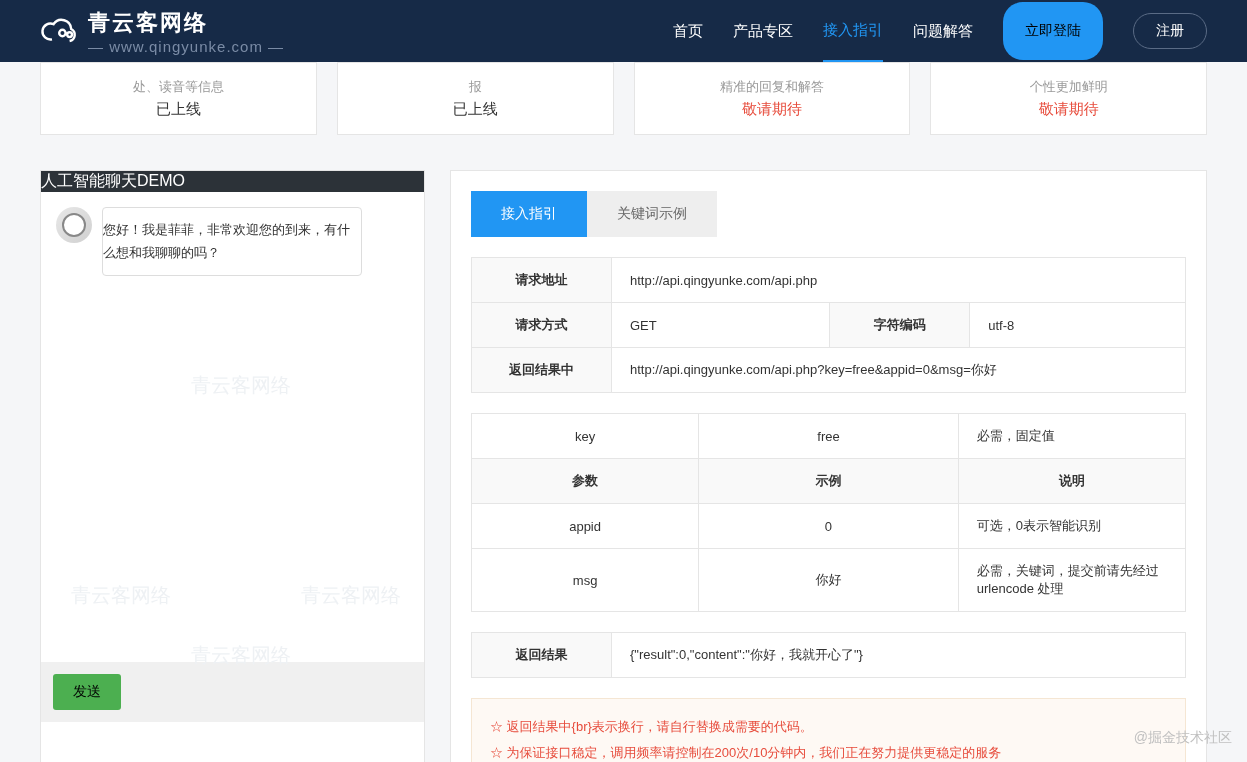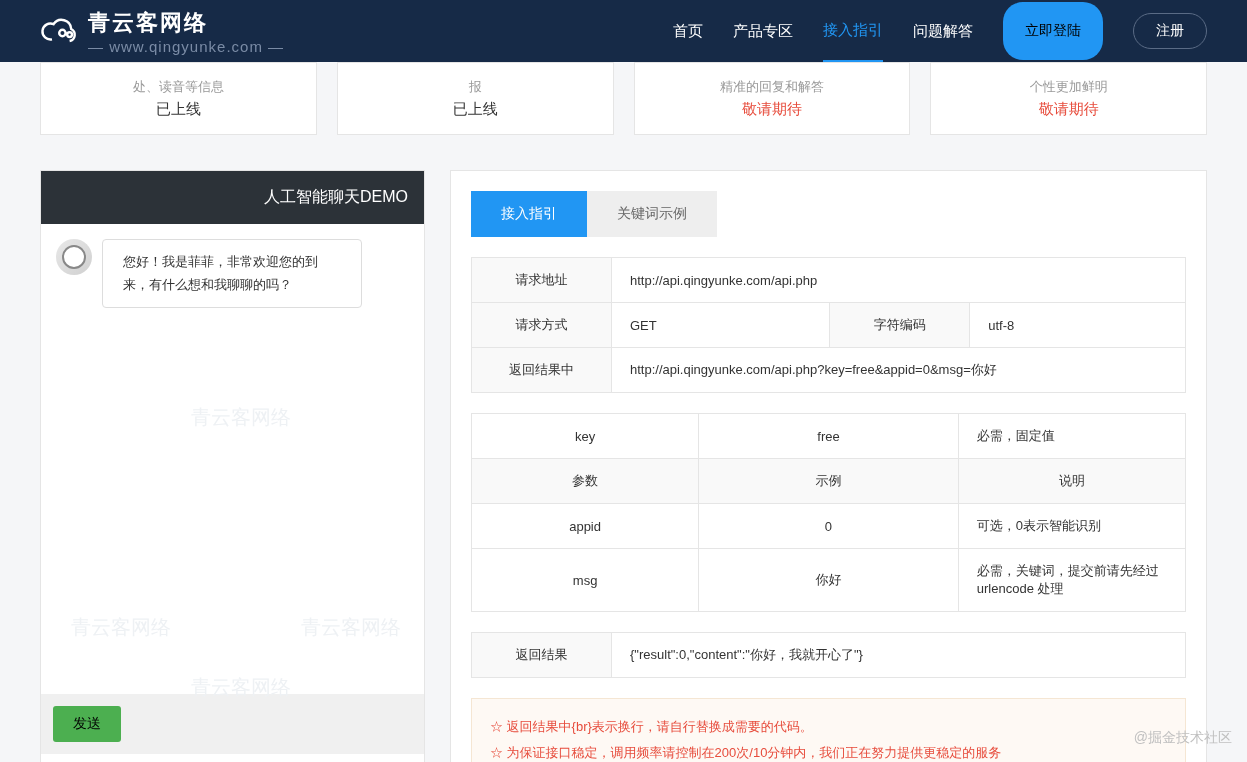--- a/index.html
+++ b/index.html
@@ -14,38 +14,38 @@
 .nav-item.active{color:#2196f3;border-bottom:2px solid #2196f3}
 .btn-primary{background:#2196f3;color:#000000;border:none;border-radius:20px;padding:20px 22px;font-size:14px;cursor:pointer}
 .btn-outline{background:transparent;color:#fff;border:1px solid #5a6b85;border-radius:20px;padding:8px 22px;font-size:14px;cursor:pointer}
 .cards{display:flex;gap:20px;padding:0 40px;margin-top:0}
 .card{flex:1;background:#fff;border:1px solid #e5e5e5;padding:15px;text-align:center}
 .card-desc{color:#999;font-size:13px;margin-bottom:4px}
 .card-status{color:#333;font-size:15px}
 .card-status.pending{color:#e74c3c}
 .main{display:flex;gap:25px;padding:0 40px;margin-top:35px}
 .chat-panel{width:385px;background:#fff;border:1px solid #e5e5e5}
-.chat-title{background:#2c3238;color:#fff;text-align:right;padding:16px;font-size:16px}
+.chat-title{background:#2c3238;color:#fff;text-align:left;font-size:16px}
 .chat-body{padding:15px;height:470px;position:relative}
 .chat-msg{display:flex;gap:10px;align-items:flex-start}
 .avatar{width:36px;height:36px;border-radius:50%;background:linear-gradient(135deg,#e8e8e8,#d0d0d0);flex-shrink:0;display:flex;align-items:center;justify-content:center}
 .avatar::after{content:"";width:20px;height:20px;border-radius:50%;background:#fff;border:2px solid #888}
-.bubble{background:#fff;border:1px solid #ddd;border-radius:4px;padding:10px 20px;font-size:13px;line-height:1.8;max-width:260px}
+.bubble{background:#fff;border:1px solid #ddd;border-radius:4px;padding:10px 0;font-size:13px;line-height:1.8;max-width:260px}
 .watermark{position:absolute;color:#eef1f4;font-size:20px;pointer-events:none;display:flex;align-items:center;gap:5px}
 .wm1{top:180px;left:150px}.wm2{top:390px;left:30px}.wm3{top:390px;left:260px}.wm4{top:450px;left:150px}
 .chat-input{display:flex;gap:10px;padding:12px;background:#f0f0f0}
 .chat-input input{flex:1;border:1px solid #ddd;border-radius:3px;padding:9px 12px;font-size:13px}
 .chat-input button{background:#4caf50;color:#000000;border:none;border-radius:3px;padding:9px 20px;font-size:14px;cursor:pointer}
 .content{flex:1;background:#fff;border:1px solid #e5e5e5;padding:20px}
 .tabs{display:flex;margin-bottom:20px}
 .tab{padding:14px 30px;background:#eee;color:#666;cursor:pointer;font-size:14px}
 .tab.active{background:#2196f3;color:#fff}
 .table{width:100%;border-collapse:collapse;margin-bottom:20px}
 .table th,.table td{border:1px solid #e5e5e5;padding:13px 18px;text-align:left;font-size:13px}
-.table th{background:#f9f9f9;font-weight:normal;text-align:center;width:140px}
+.table th{background:#f9f9f9;font-weight:bold;text-align:center;width:140px}
 .ptable th{text-align:center;background:#f9f9f9}
 .ptable td{text-align:left}
 .ptable td.center{text-align:center}
 .notes{background:#fef9f4;border:1px solid #f5e6d3;padding:15px 18px}
 .note-line{color:#e74c3c;font-size:13px;line-height:2}
 .watermark-br{position:fixed;bottom:15px;right:15px;color:#c0c0c0;font-size:14px}
 </style>
 </head>
 <body>
 

